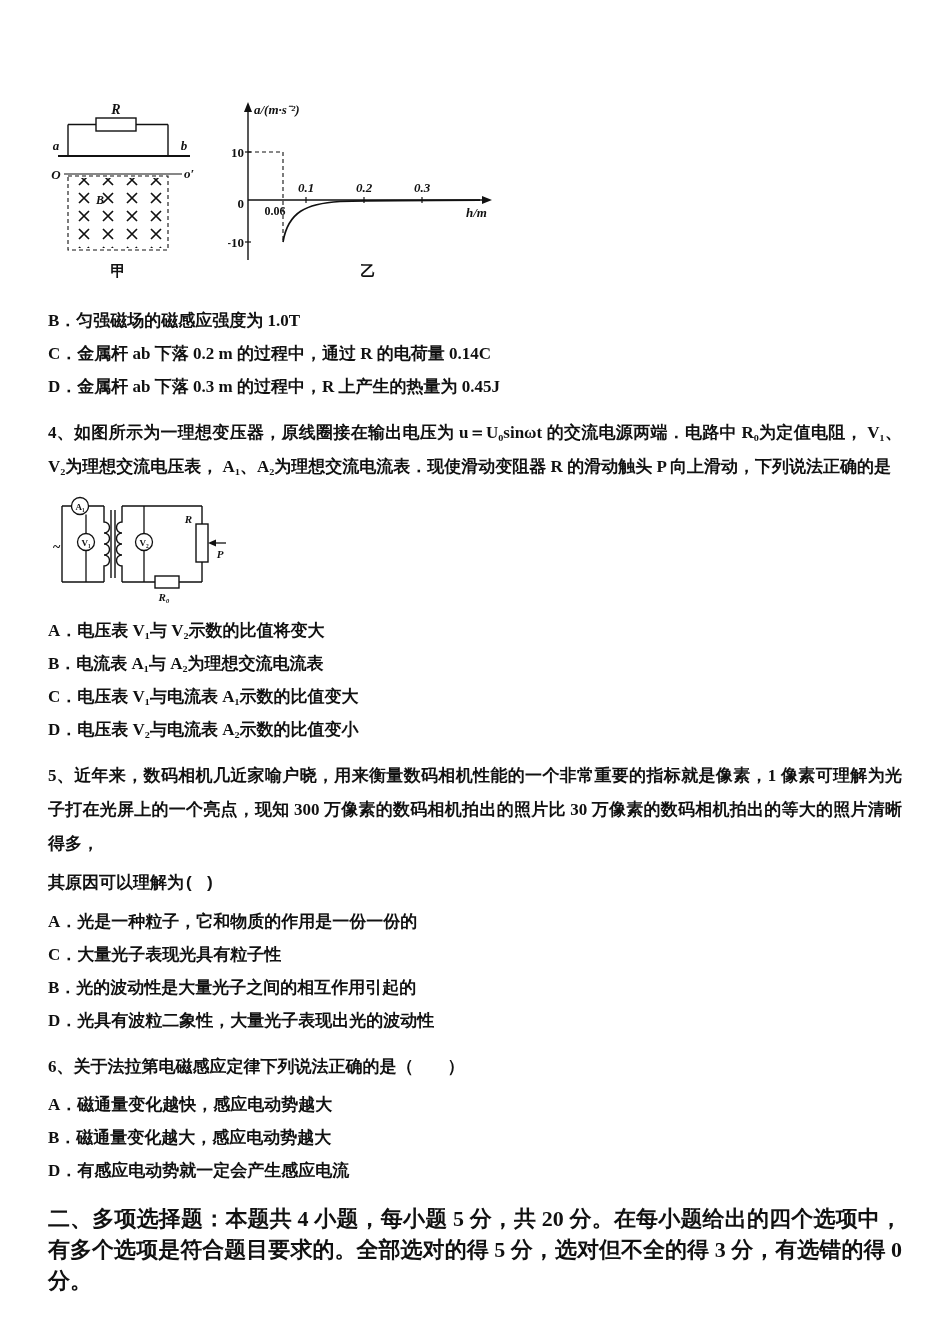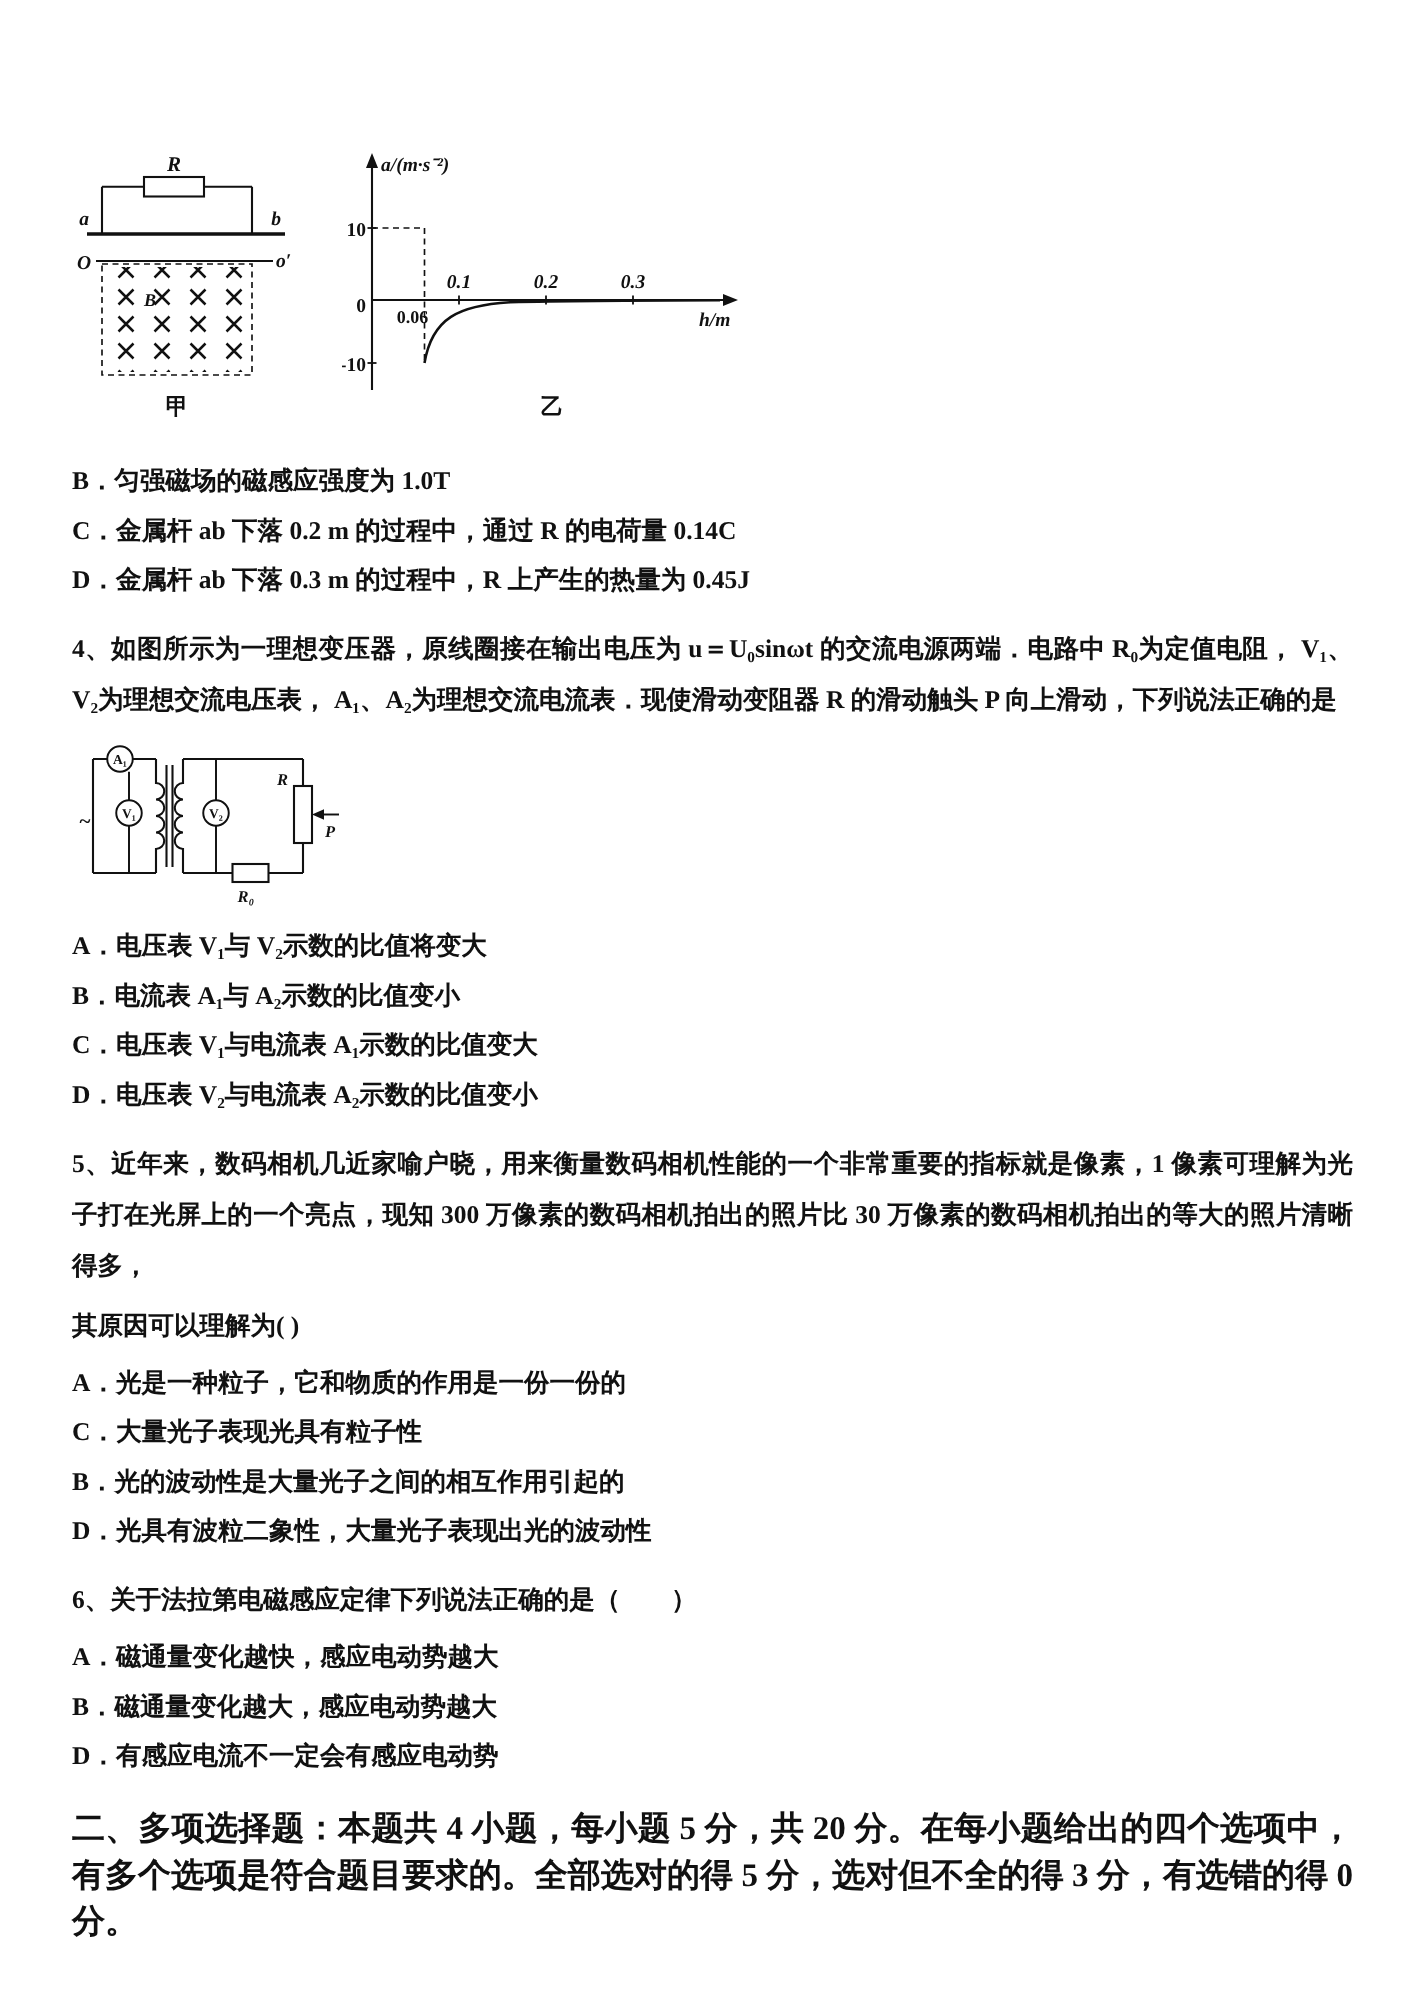--- a/index.html
+++ b/index.html
@@ -9,21 +9,21 @@
     color:#111; overflow:hidden;
     padding:100px 48px 0 48px;
     font-family:"Liberation Serif", serif;
     font-weight:600; font-size:17px;
   }
   .figure-row { display:flex; align-items:flex-start; gap:28px; margin:0 0 22px 2px; }
   svg { display:block; }
   svg text { font-family:"Liberation Serif", serif; fill:#111; }
   .option { margin:0; line-height:33px; }
   .stem { margin:13px 0 0 0; line-height:34px; text-align:justify; }
-  .stem2 { margin:6px 0 0 0; line-height:34px; }
+  .stem2 { margin:6px 0 0 0; line-height:34px;font-family:Liberation Mono, monospace; }
   .q-options { margin:4px 0 0 0; }
   .circuit-wrap { margin:8px 0 10px 4px; }
   .section-head { margin:16px 0 0 0; line-height:31px; font-size:22px; text-align:justify; }
 </style>
 </head>
 <body>
 
 <div class="page">
 
   <div class="figure-row">
@@ -108,38 +108,38 @@
       <polygon points="156,51 164,47.5 164,54.5" fill="#111"></polygon>
       <text x="168" y="66" font-size="11" font-style="italic" text-anchor="middle">P</text>
 
       <rect x="103" y="84" width="24" height="12" fill="none" stroke="#111" stroke-width="1.4"></rect>
       <text x="112" y="109" font-size="11" font-style="italic" text-anchor="middle">R₀</text>
     </svg>
   </div>
 
   <div class="q-options">
     <p class="option">A．电压表 V₁与 V₂示数的比值将变大</p>
-    <p class="option">B．电流表 A₁与 A₂示数的比值变小</p>
+    <p class="option">B．电流表 A₁与 A₂为理想交流电流表</p>
     <p class="option">C．电压表 V₁与电流表 A₁示数的比值变大</p>
     <p class="option">D．电压表 V₂与电流表 A₂示数的比值变小</p>
   </div>
 
   <p class="stem">5、近年来，数码相机几近家喻户晓，用来衡量数码相机性能的一个非常重要的指标就是像素，1 像素可理解为光子打在光屏上的一个亮点，现知 300 万像素的数码相机拍出的照片比 30 万像素的数码相机拍出的等大的照片清晰得多，</p>
   <p class="stem2">其原因可以理解为( )</p>
 
   <div class="q-options">
     <p class="option">A．光是一种粒子，它和物质的作用是一份一份的</p>
     <p class="option">C．大量光子表现光具有粒子性</p>
     <p class="option">B．光的波动性是大量光子之间的相互作用引起的</p>
     <p class="option">D．光具有波粒二象性，大量光子表现出光的波动性</p>
   </div>
 
   <p class="stem">6、关于法拉第电磁感应定律下列说法正确的是（　　）</p>
 
   <div class="q-options">
     <p class="option">A．磁通量变化越快，感应电动势越大</p>
     <p class="option">B．磁通量变化越大，感应电动势越大</p>
-    <p class="option">D．有感应电流不一定会有感应电动势</p>
+    <p class="option">D．有感应电动势就一定会产生感应电流</p>
   </div>
 
   <p class="section-head">二、多项选择题：本题共 4 小题，每小题 5 分，共 20 分。在每小题给出的四个选项中，有多个选项是符合题目要求的。全部选对的得 5 分，选对但不全的得 3 分，有选错的得 0 分。</p>
 
 </div>
 
 </body></html>

